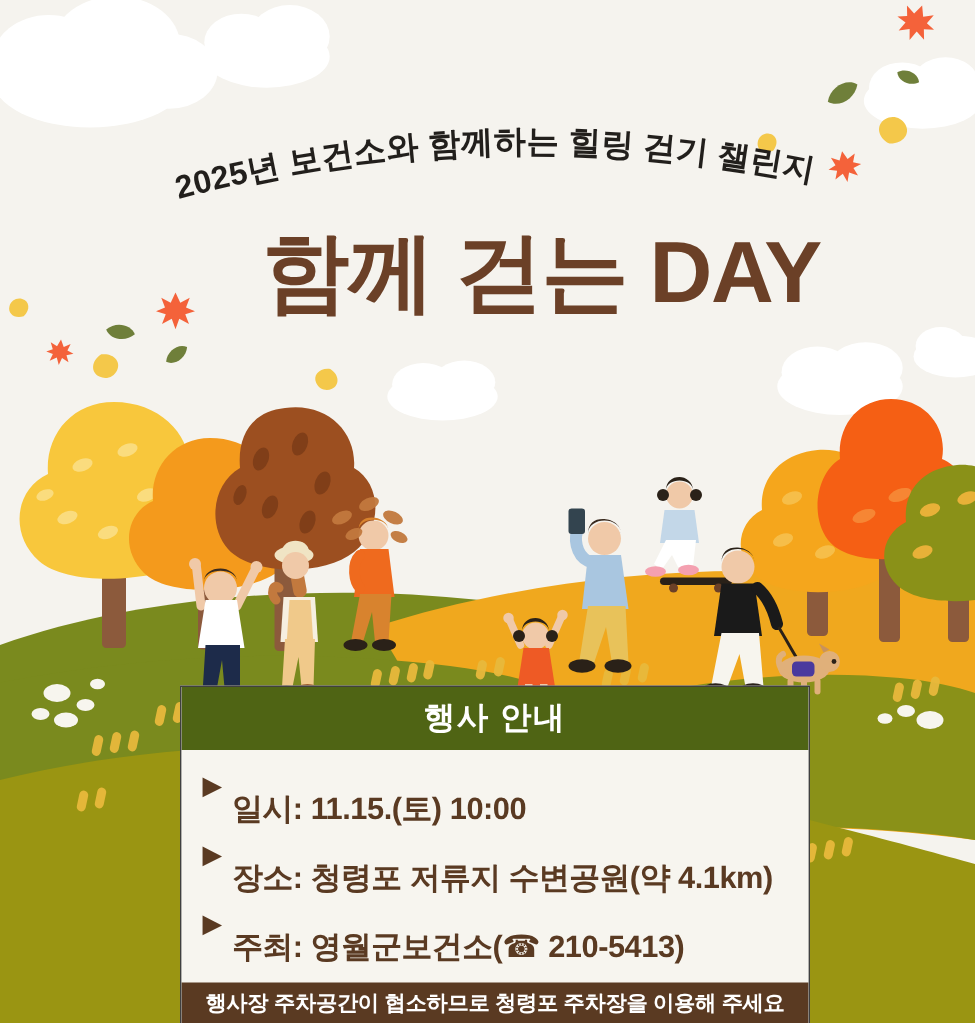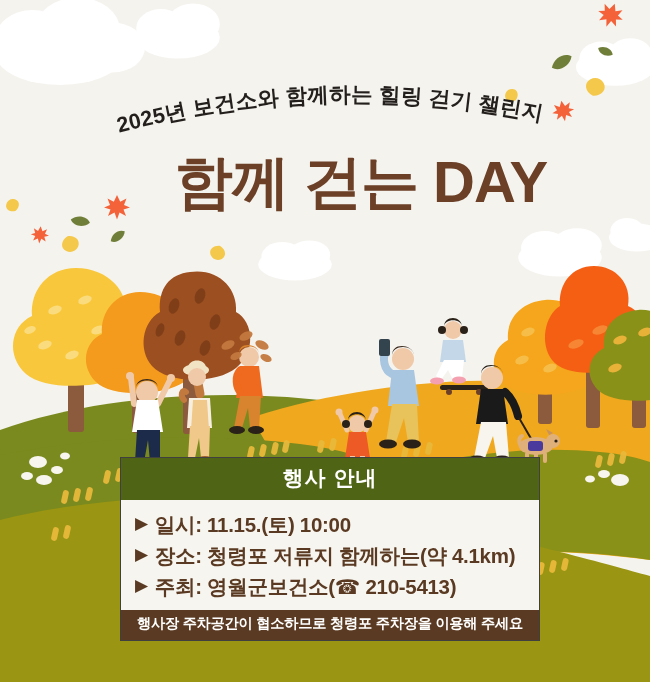--- a/index.html
+++ b/index.html
@@ -82,21 +82,21 @@
     font-family:"Liberation Sans","DejaVu Sans",sans-serif;
   }
   .info-row.indented{padding-left:52px;}
   .bullet{
     color:#5a3a22;
     font-size:17px;
     line-height:1.6;
     margin-right:7px;
     flex:0 0 auto;
   }
-  .info-text{flex:0 1 auto;}
+  .info-text{flex:0 1 auto;margin-top:15px;}
   #info-footer{
     background:#5a3a22;
     color:#ffffff;
     text-align:center;
     font-size:14.2px;
     font-weight:700;
     padding:4px 4px 7px 4px;
     letter-spacing:-0.2px;
     white-space:nowrap;
     font-family:"Liberation Sans","DejaVu Sans",sans-serif;
@@ -424,21 +424,21 @@
     <div id="info-header">행사 안내</div>
     <div id="info-body">
 
       <div class="info-row">
         <span class="bullet">▶</span>
         <span class="info-text">일시: 11.15.(토) 10:00</span>
       </div>
 
       <div class="info-row">
         <span class="bullet">▶</span>
-        <span class="info-text">장소: 청령포 저류지 함께하는(약 4.1km)</span>
+        <span class="info-text">장소: 청령포 저류지 수변공원(약 4.1km)</span>
       </div>
 
 
       <div class="info-row">
         <span class="bullet">▶</span>
         <span class="info-text">주최: 영월군보건소(☎ 210-5413)</span>
       </div>
 
     </div>
     <div id="info-footer">행사장 주차공간이 협소하므로 청령포 주차장을 이용해 주세요</div>

